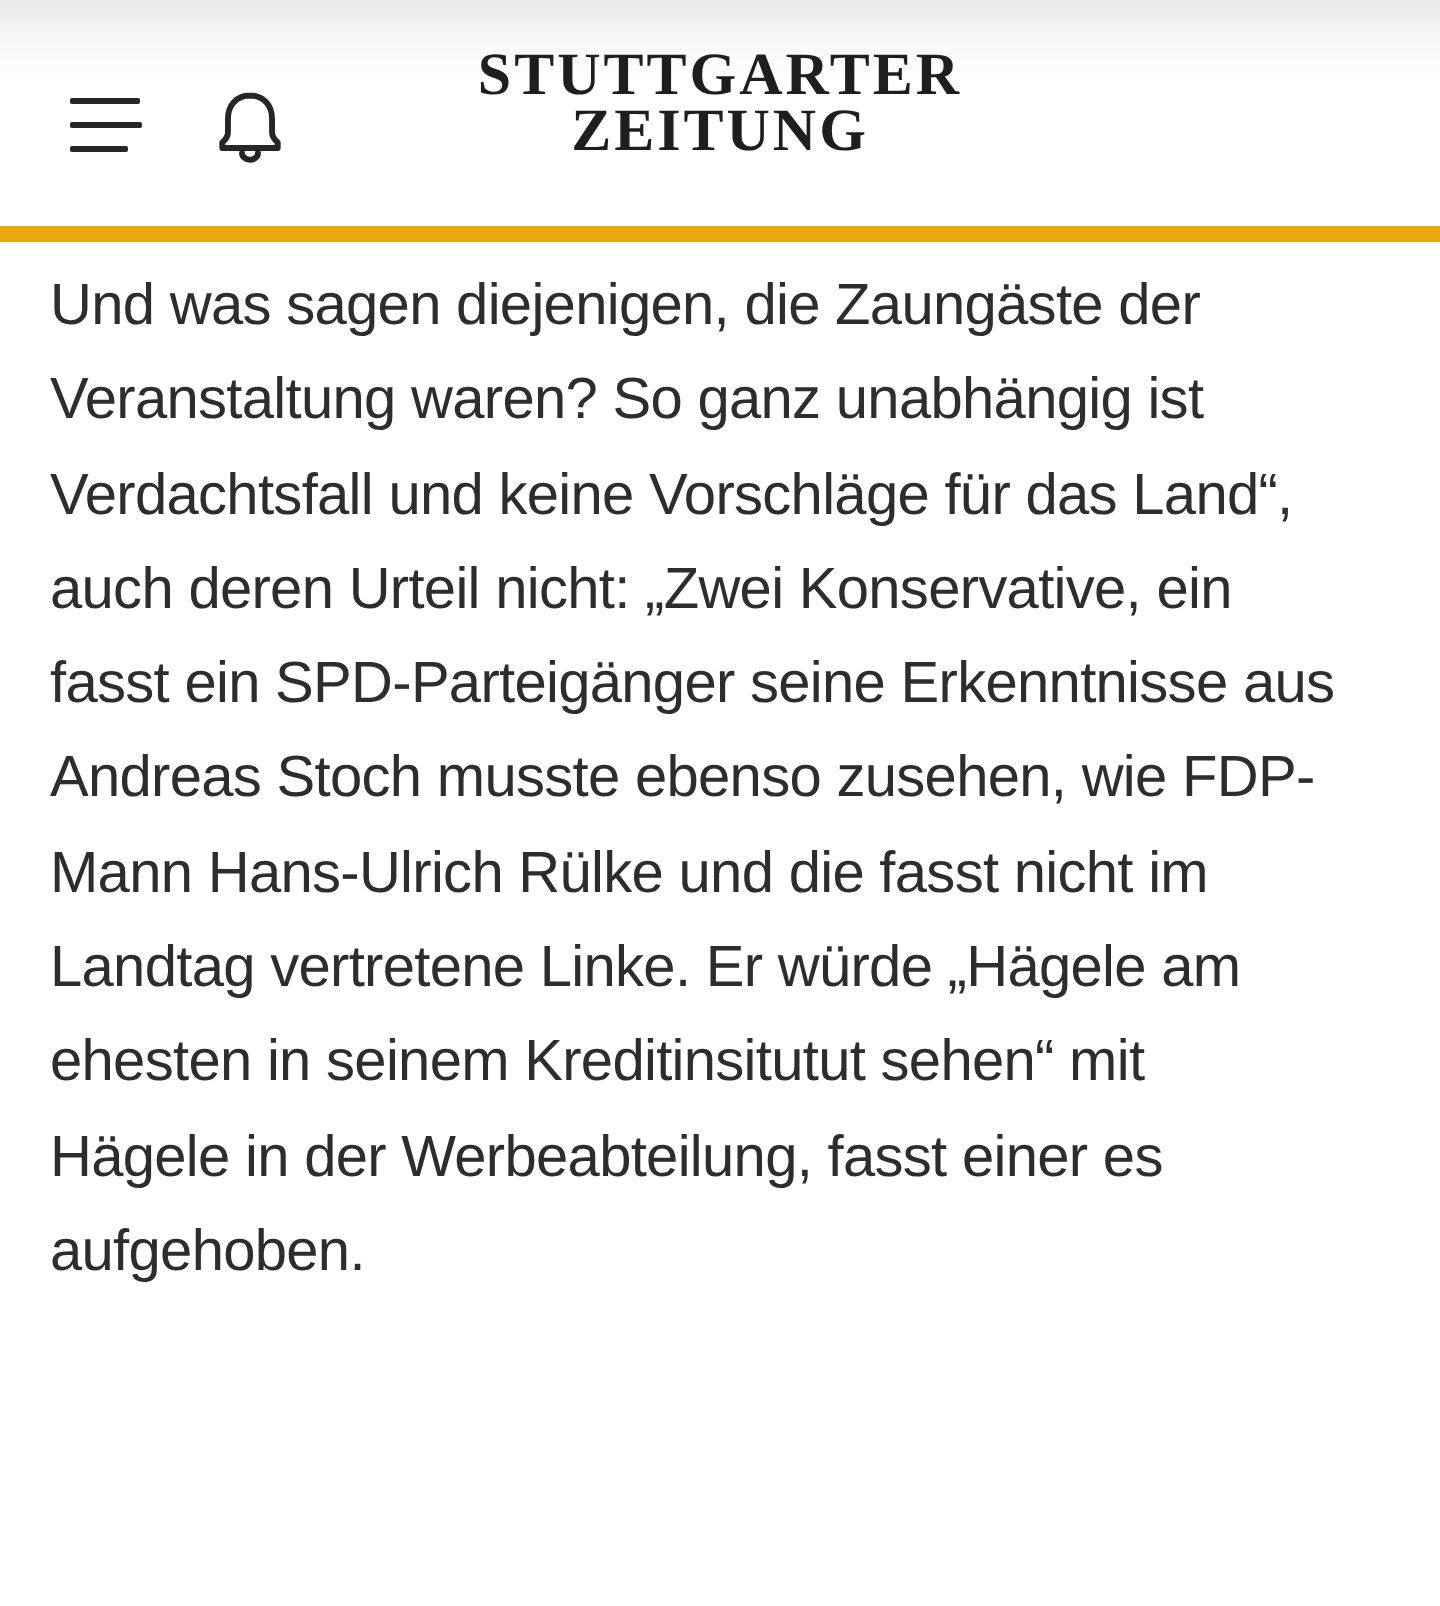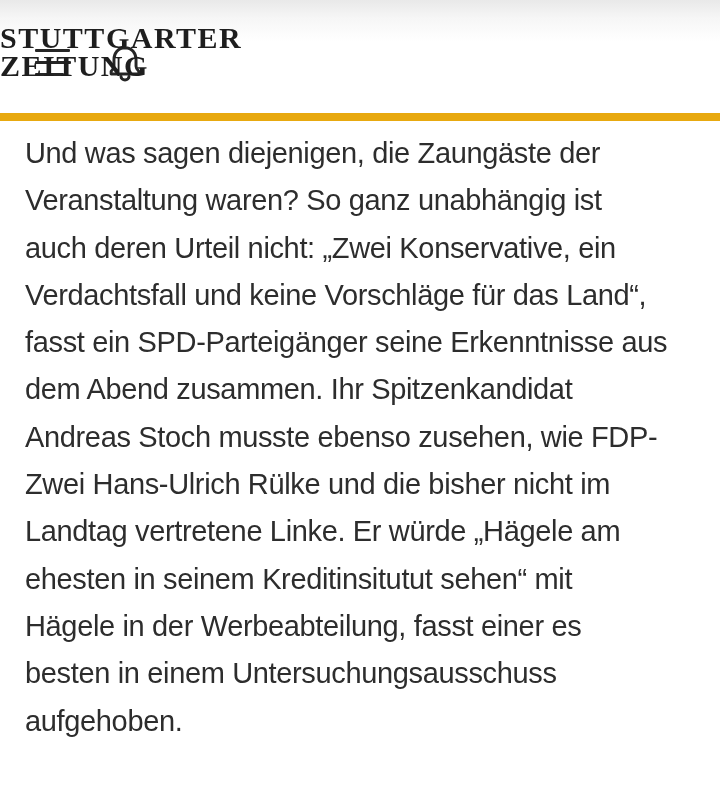--- a/index.html
+++ b/index.html
@@ -45,20 +45,21 @@
   .hamburger .bar3{top:31px;width:29px;}
 
   .bell-btn{left:100px;top:38px;width:50px;height:48px;}
   .bell-btn svg{display:block;margin:2px auto 0;}
 
   .brand-logo{
     position:absolute;
     left:0;
     top:24px;
     width:720px;
+    text-align:center;
     font-family:"Liberation Serif","DejaVu Serif",serif;
     font-weight:700;
     font-size:30px;
     line-height:27.5px;
     letter-spacing:1.5px;
     color:var(--logo);
     cursor:pointer;
   }
 
   
@@ -98,25 +99,23 @@
     <div>ZEITUNG</div>
   </div>
 </header>
 
 <div class="accent-bar"></div>
 
 <main class="article">
   <div>
       <div class="article-line">Und was sagen diejenigen, die Zaungäste der</div>
       <div class="article-line">Veranstaltung waren? So ganz unabhängig ist</div>
+      <div class="article-line">Verdachtsfall und keine Vorschläge für das Land“,</div>
       <div class="article-line">auch deren Urteil nicht: „Zwei Konservative, ein</div>
-      <div class="article-line">Verdachtsfall und keine Vorschläge für das Land“,</div>
       <div class="article-line">fasst ein SPD-Parteigänger seine Erkenntnisse aus</div>
-      <div class="article-line">dem Abend zusammen. Ihr Spitzenkandidat</div>
       <div class="article-line">Andreas Stoch musste ebenso zusehen, wie FDP-</div>
-      <div class="article-line">Zwei Hans-Ulrich Rülke und die bisher nicht im</div>
+      <div class="article-line">Mann Hans-Ulrich Rülke und die fasst nicht im</div>
       <div class="article-line">Landtag vertretene Linke. Er würde „Hägele am</div>
       <div class="article-line">ehesten in seinem Kreditinsitutut sehen“ mit</div>
       <div class="article-line">Hägele in der Werbeabteilung, fasst einer es</div>
-      <div class="article-line">besten in einem Untersuchungsausschuss</div>
       <div class="article-line">aufgehoben.</div>
     </div>
 </main>
 
 </body></html>

